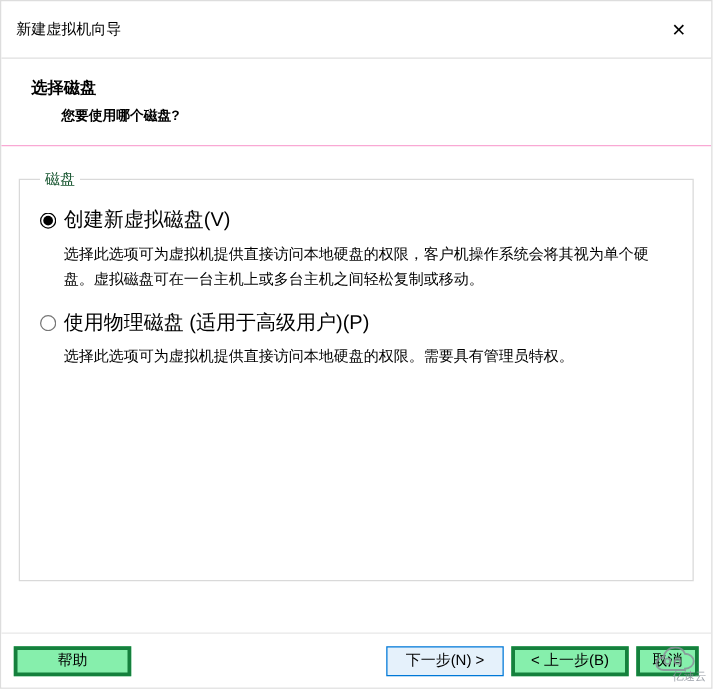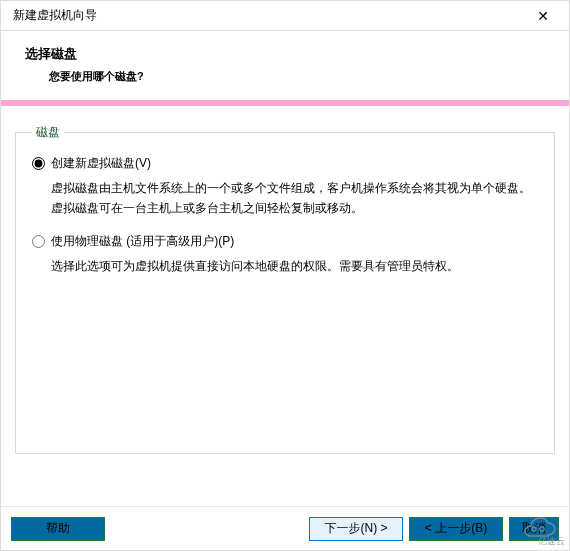--- a/index.html
+++ b/index.html
@@ -12,34 +12,34 @@
     width: 570px;
     height: 551px;
     position: relative;
     overflow: hidden;
     border: 1px solid #ddd;
   }
   .titlebar {
     display: flex;
     align-items: center;
     justify-content: space-between;
-    height: 30px;
+    height: 46px;
     padding: 0 8px 0 12px;
     border-bottom: 1px solid #e0e0e0;
   }
   .titlebar .title { font-size: 12px; }
   .titlebar .close {
     width: 36px; height: 28px;
     display: flex; align-items: center; justify-content: center;
     font-size: 14px; font-family: Arial, sans-serif;
     cursor: default;
   }
   .header {
     padding: 14px 24px 16px 24px;
-    border-bottom: 6px solid #f9a8d4;
+    border-bottom: 1px solid #f9a8d4;
   }
   .header .heading { font-weight: bold; font-size: 13px; margin-bottom: 6px; }
   .header .sub { padding-left: 24px; font-size: 11px; font-weight: bold; }
   .content {
     padding: 18px 14px 10px 14px;
   }
   fieldset.group {
     border: 1px solid #d9d9d9;
     margin: 0;
     padding: 14px 16px 20px 16px;
@@ -57,21 +57,21 @@
     display: flex;
     align-items: center;
     gap: 6px;
     margin-bottom: 6px;
   }
   .option-row input[type=radio] {
     margin: 0;
     width: 13px; height: 13px;
     accent-color: #000;
   }
-  .option-label { font-size: 12px; }
+  .option-label { font-size: 16px; }
   .option-desc {
     margin-left: 19px;
     font-size: 12px;
     line-height: 1.7;
     color: #000;
   }
   .footer {
     position: absolute;
     left: 0; right: 0; bottom: 0;
     height: 44px;
@@ -82,22 +82,22 @@
     gap: 6px;
     background: #fff;
   }
   .footer .spacer { flex: 1; }
   .btn {
     height: 24px;
     min-width: 94px;
     padding: 0 10px;
     font-size: 12px;
     font-family: inherit;
-    background: #0369a1;
-    border: 1px solid #15803d;
+    background: #86efac;
+    border: 3px solid #15803d;
     cursor: default;
     display: flex; align-items: center; justify-content: center;
   }
   .btn.primary {
     background: #e5f1fb;
     border: 1px solid #0078d7;
   }
   .btn.cancel-cut {
     min-width: 50px;
     overflow: hidden;
@@ -135,21 +135,21 @@
 
 <div class="content">
   <fieldset class="group">
     <legend>磁盘</legend>
 
     <div class="option">
       <label class="option-row">
         <input type="radio" name="disk" checked="" style="">
         <span class="option-label">创建新虚拟磁盘(V)</span>
       </label>
-      <div class="option-desc">虚拟磁盘由主机文件系统上的一个或多个文件组成，客户机操作系统会将其视为单个硬盘。虚拟磁盘可在一台主机上或多台主机之间轻松复制或移动。</div>
+      <div class="option-desc">选择此选项可为虚拟机提供直接访问本地硬盘的权限，客户机操作系统会将其视为单个硬盘。虚拟磁盘可在一台主机上或多台主机之间轻松复制或移动。</div>
     </div>
 
 
     <div class="option">
       <label class="option-row">
         <input type="radio" name="disk" style="">
         <span class="option-label">使用物理磁盘 (适用于高级用户)(P)</span>
       </label>
       <div class="option-desc">选择此选项可为虚拟机提供直接访问本地硬盘的权限。需要具有管理员特权。</div>
     </div>

